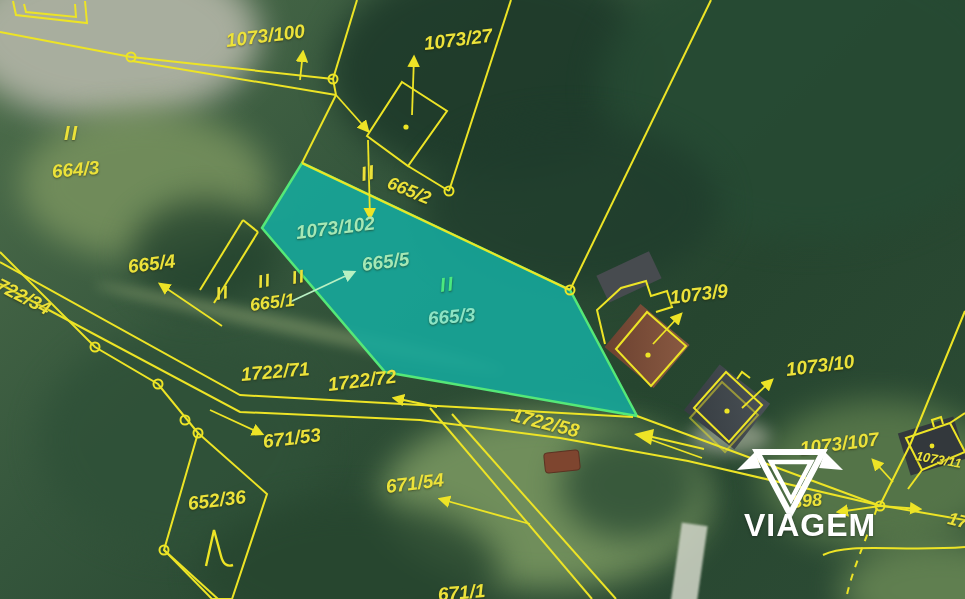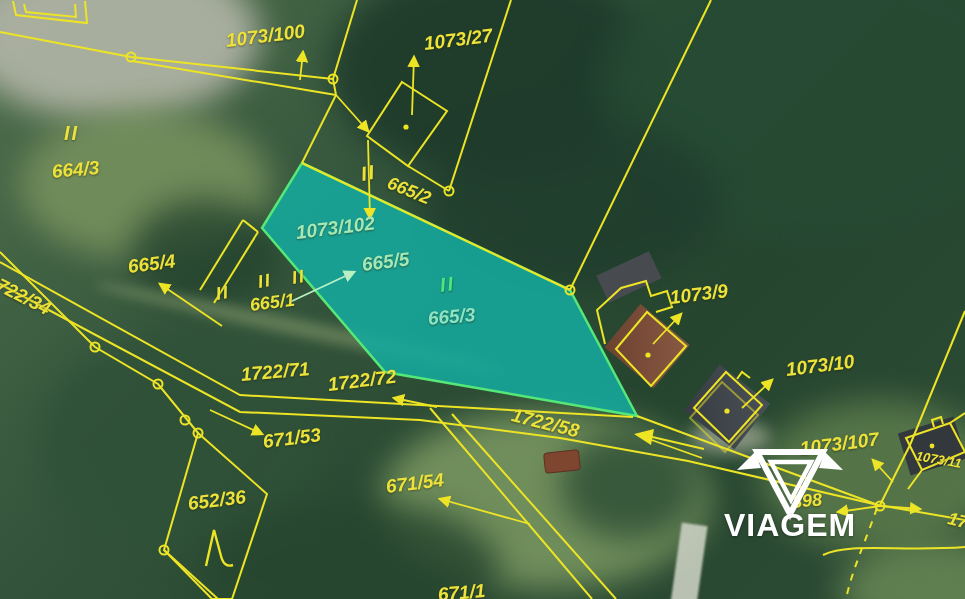--- a/index.html
+++ b/index.html
@@ -11,21 +11,21 @@
   .lbl{position:absolute;font:italic 700 19px "Liberation Sans",sans-serif;color:#ece23a;
        white-space:nowrap;transform-origin:0 50%;text-shadow:0 1px 2px rgba(30,30,0,.5);z-index:6;}
   .lbl.small{font-size:18px;}
   .lbl.tiny{font-size:13px;}
   .lbl.pale{color:#a5e8b5;}
   .lbl.teal{color:#8ce4c4;}
   .lbl.green{color:#4ae87f;}
   .sym{letter-spacing:2px;font-size:20px;}
   #overlay{position:absolute;left:0;top:0;z-index:4;}
   #logo{position:absolute;left:735px;top:444px;z-index:7;}
-  #wordmark{position:absolute;left:724px;top:507px;z-index:7;color:#fff;
+  #wordmark{position:absolute;left:744px;top:507px;z-index:7;color:#fff;
             font:700 32px "Liberation Sans",sans-serif;letter-spacing:1px;
             text-shadow:0 1px 3px rgba(0,0,0,.35);}
 </style>
 </head>
 <body>
 
 <div id="stage">
 
   <div class="blob" style="left:-40px;top:-50px;width:300px;height:170px;background:#aeb2a3;opacity:.95;"></div>
   <div class="blob" style="left:20px;top:110px;width:250px;height:150px;background:#7c9660;opacity:.8;"></div>

